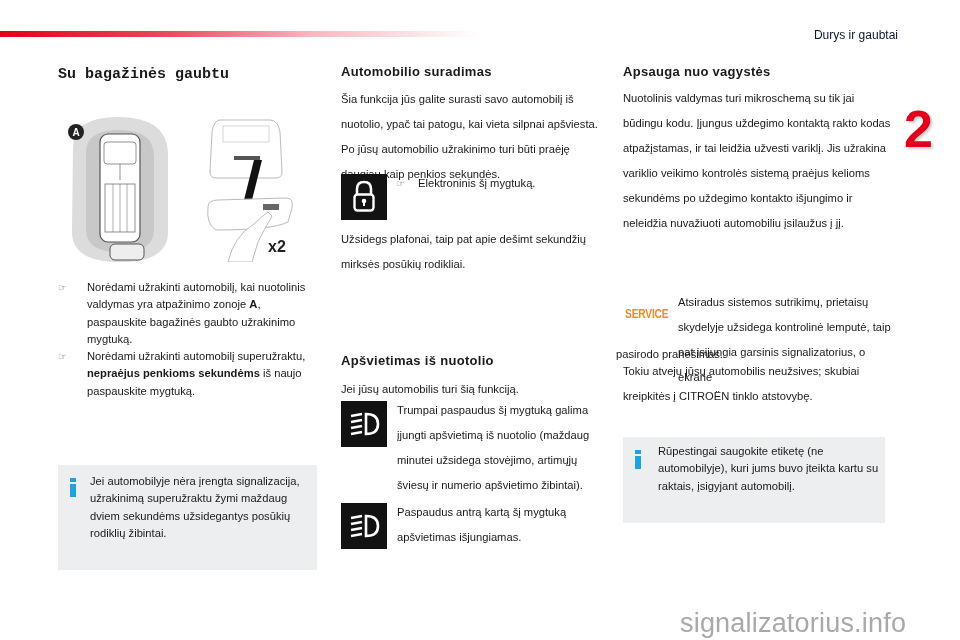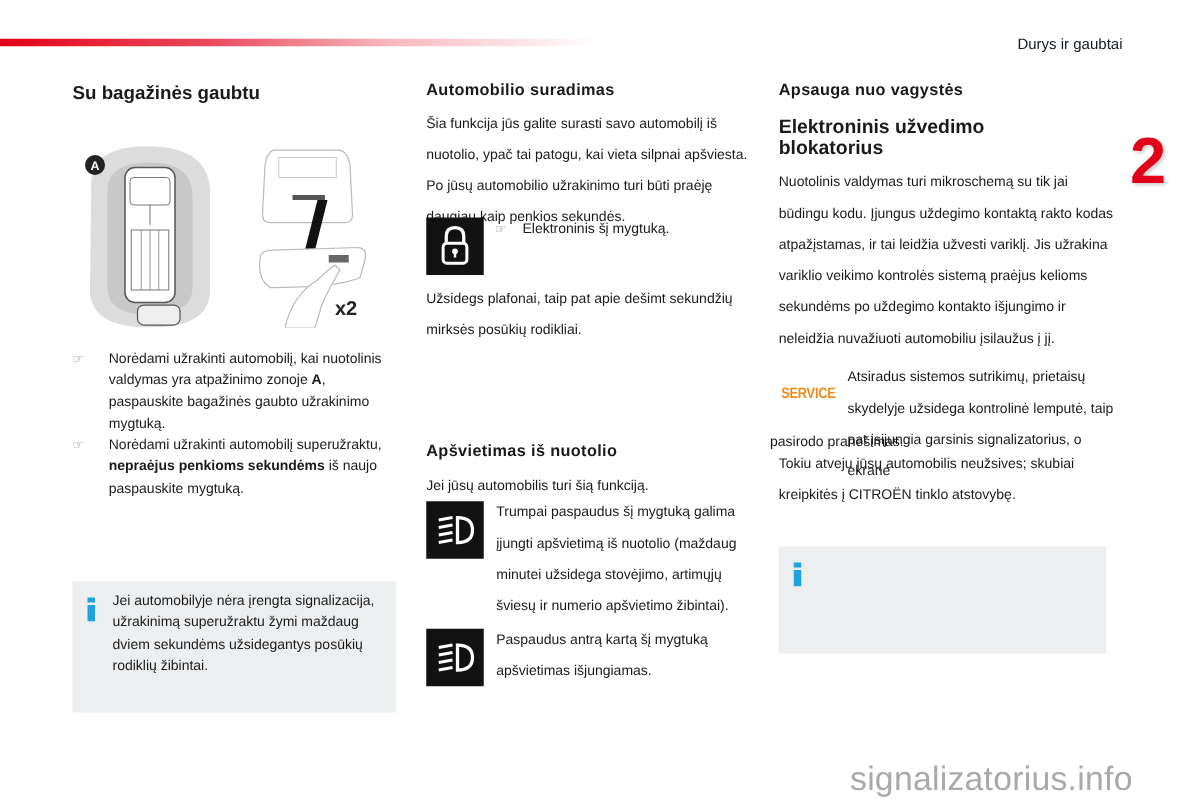--- a/index.html
+++ b/index.html
@@ -6,21 +6,21 @@
   html, body { width:960px; height:640px; background:#ffffff; overflow:hidden; }
   body { position:relative; font-family:"Liberation Sans", sans-serif; color:#1a1a1a; }
 
   .top-bar { position:absolute; left:0; top:31px; width:480px; height:6px;
     background:linear-gradient(to right, #e2001a 0%, #ea4a5c 35%, #f7b8c0 65%, rgba(255,255,255,0) 100%); }
   .chapter-title { position:absolute; right:62px; top:28px; font-size:12px; color:#0f172a; }
   .chapter-number { position:absolute; left:904px; top:103px; font-size:52px; font-weight:bold; color:#e2001a;
     text-shadow:2px 2px 3px rgba(0,0,0,0.2); line-height:1; }
 
   .col { position:absolute; }
-  .col1 { left:58px; top:60px; width:262px; }
+  .col1 { left:58px; top:60px; width:262px;font-family:Liberation Mono, monospace; }
   .col2 { left:341px; top:60px; width:260px; }
   .col3 { left:623px; top:60px; width:268px; }
 
   h3.sub { font-size:15px; font-weight:bold; margin-top:6px; }
   h2.main { font-size:13px; font-weight:bold; letter-spacing:0.3px; margin-top:4px; }
   h3.sub2 { font-size:15.5px; font-weight:bold; line-height:17px; }
 
   p.body { font-size:11.2px; line-height:25px; }
 
   .illus { position:absolute; left:58px; top:112px; width:240px; height:150px; }
@@ -144,30 +144,30 @@
     <line x1="10" y1="15" x2="21" y2="13" stroke="#fff" stroke-width="2.4"></line>
     <line x1="10" y1="21" x2="21" y2="19" stroke="#fff" stroke-width="2.4"></line>
     <line x1="10" y1="27" x2="21" y2="25" stroke="#fff" stroke-width="2.4"></line>
     <line x1="10" y1="33" x2="21" y2="31" stroke="#fff" stroke-width="2.4"></line>
   </svg>
 </div>
 <p class="body abs" style="left:397px; top:500px; width:206px;">Paspaudus antrą kartą šį mygtuką apšvietimas išjungiamas.</p>
 
 <div class="col col3">
   <h2 class="main">Apsauga nuo vagystės</h2>
-  <h3 class="sub2" style="margin-top:14px; width:200px;">Elektroninis užvedimo blokatorius</h3>
   <p class="body" style="margin-top:7px;">Nuotolinis valdymas turi mikroschemą su tik jai būdingu kodu. Įjungus uždegimo kontaktą rakto kodas atpažįstamas, ir tai leidžia užvesti variklį. Jis užrakina variklio veikimo kontrolės sistemą praėjus kelioms sekundėms po uždegimo kontakto išjungimo ir neleidžia nuvažiuoti automobiliu įsilaužus į jį.</p>
 </div>
 
 <div class="service" style="left:625px; top:307px;">SERVICE</div>
 <p class="body abs" style="left:678px; top:290px; width:215px;">Atsiradus sistemos sutrikimų, prietaisų skydelyje užsidega kontrolinė lemputė, taip pat įsijungia garsinis signalizatorius, o ekrane</p>
 <p class="body abs" style="left:616px; top:342px; width:268px;">pasirodo pranešimas.</p>
 <p class="body abs" style="left:623px; top:359px; width:268px;">Tokiu atveju jūsų automobilis neužsives; skubiai kreipkitės į CITROËN tinklo atstovybę.</p>
 
 <div class="info-box" style="left:623px; top:437px; width:262px; height:86px;">
   <div class="i-mark">
       <div class="dot"></div>
       <div class="stem"></div>
     </div>
+  <p style="left:35px; top:6px; width:222px;">Rūpestingai saugokite etiketę (ne automobilyje), kuri jums buvo įteikta kartu su raktais, įsigyjant automobilį.</p>
 </div>
 
 <div class="watermark">signalizatorius.info</div>
 <div class="page-num">59</div>
 
 </body></html>

